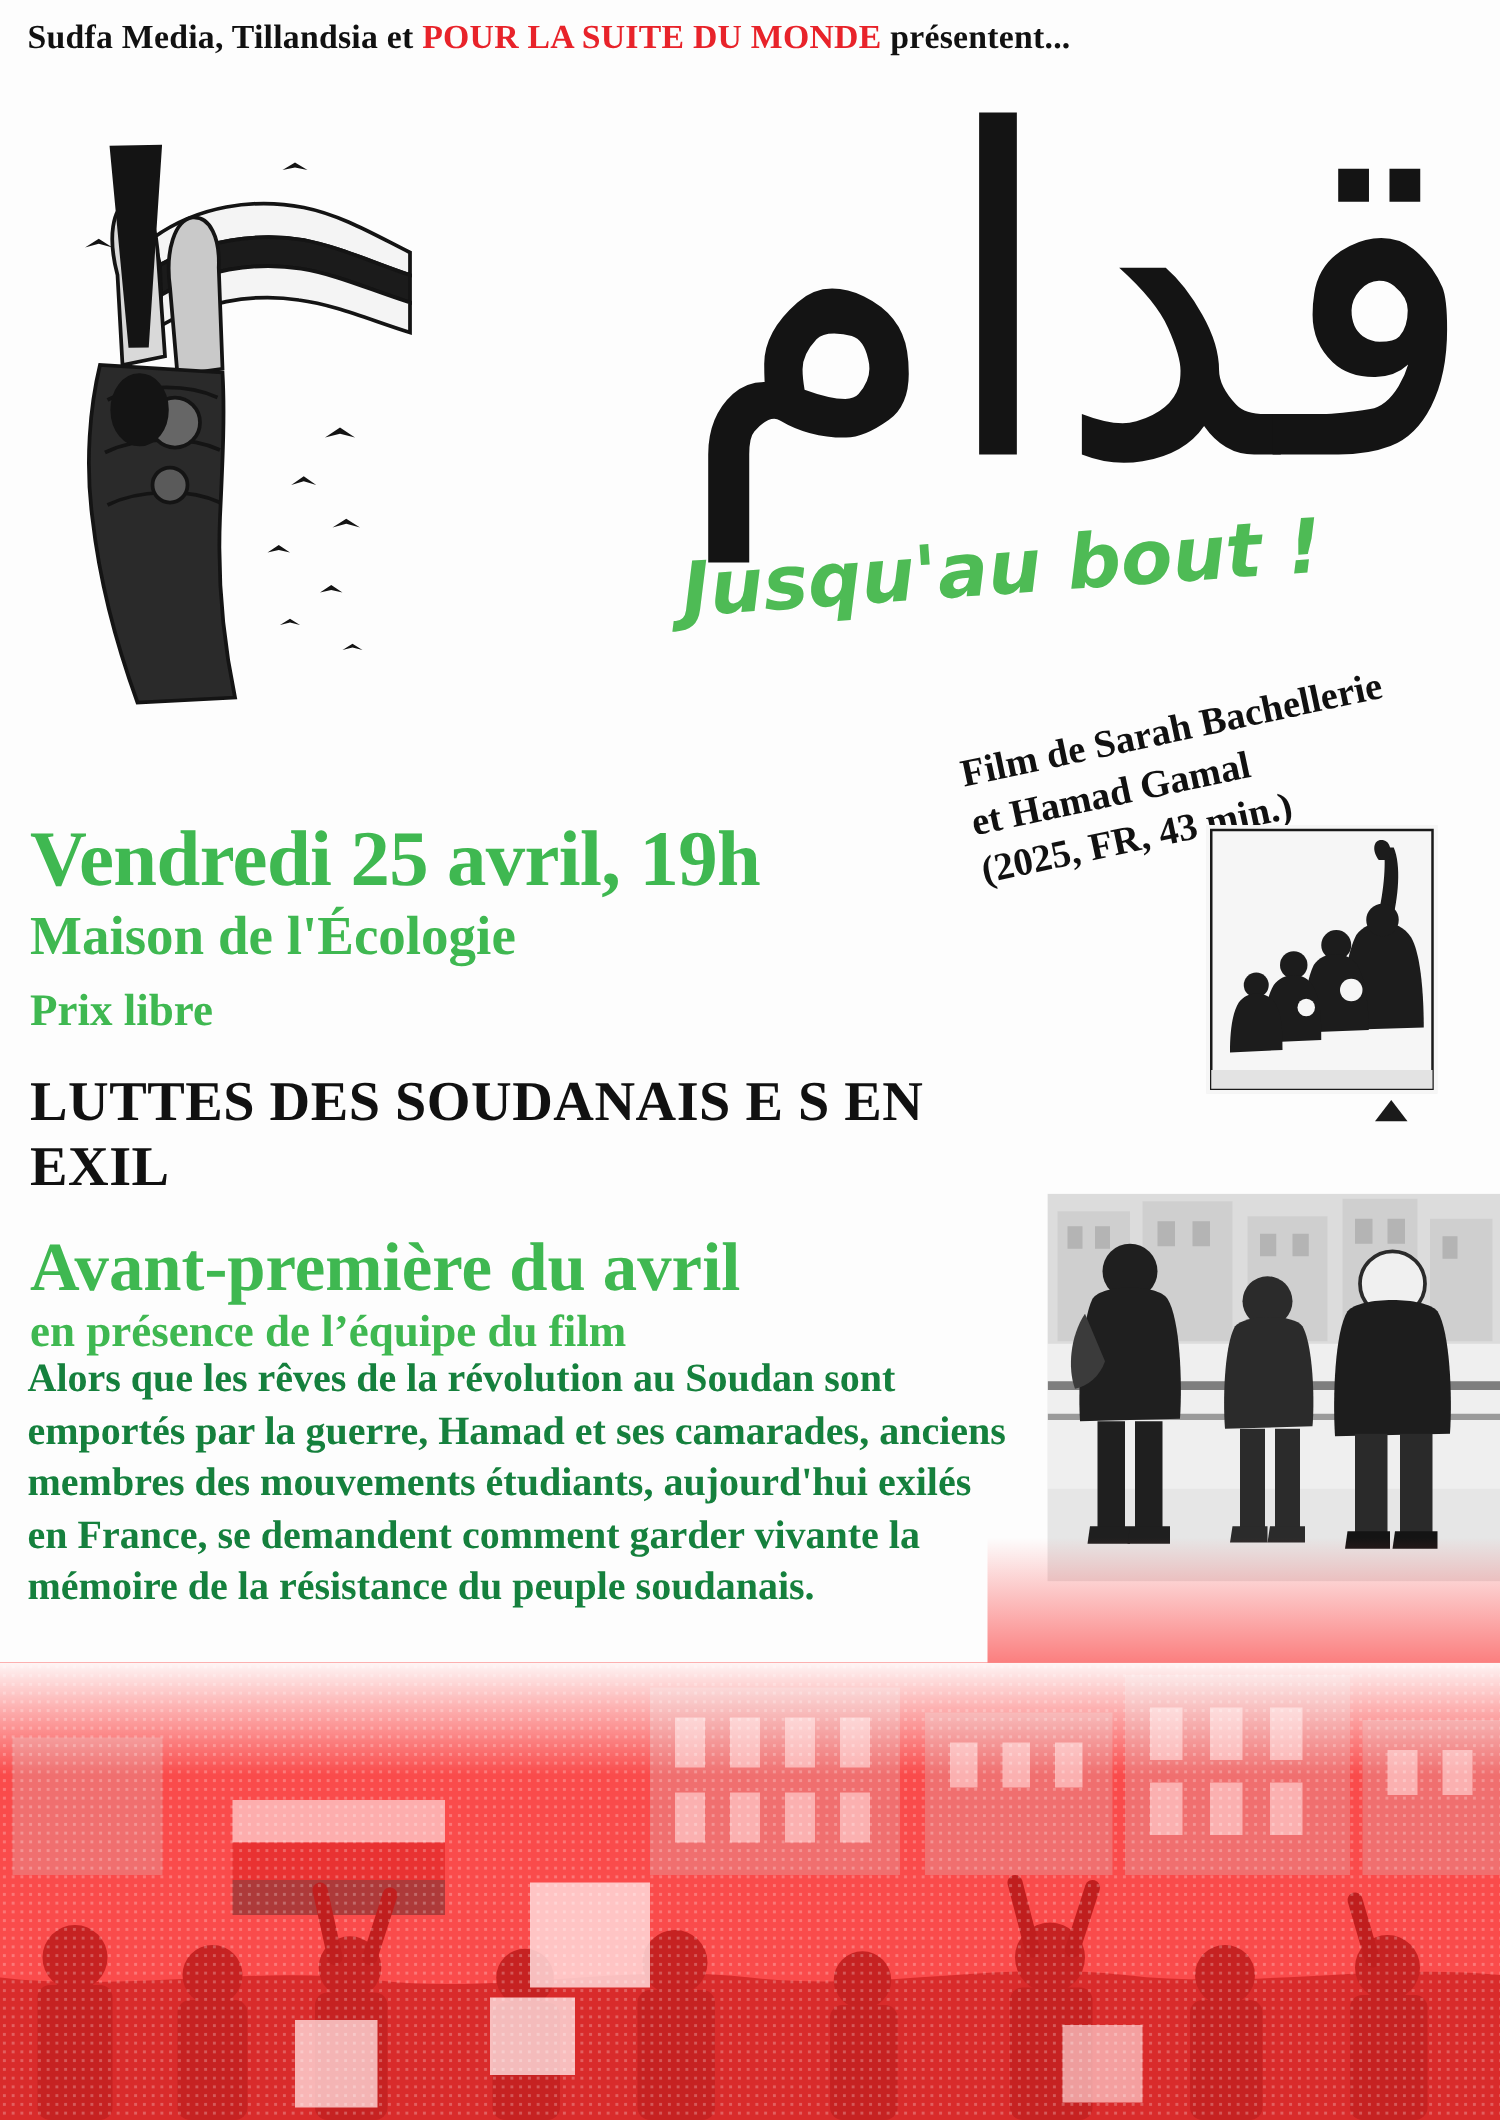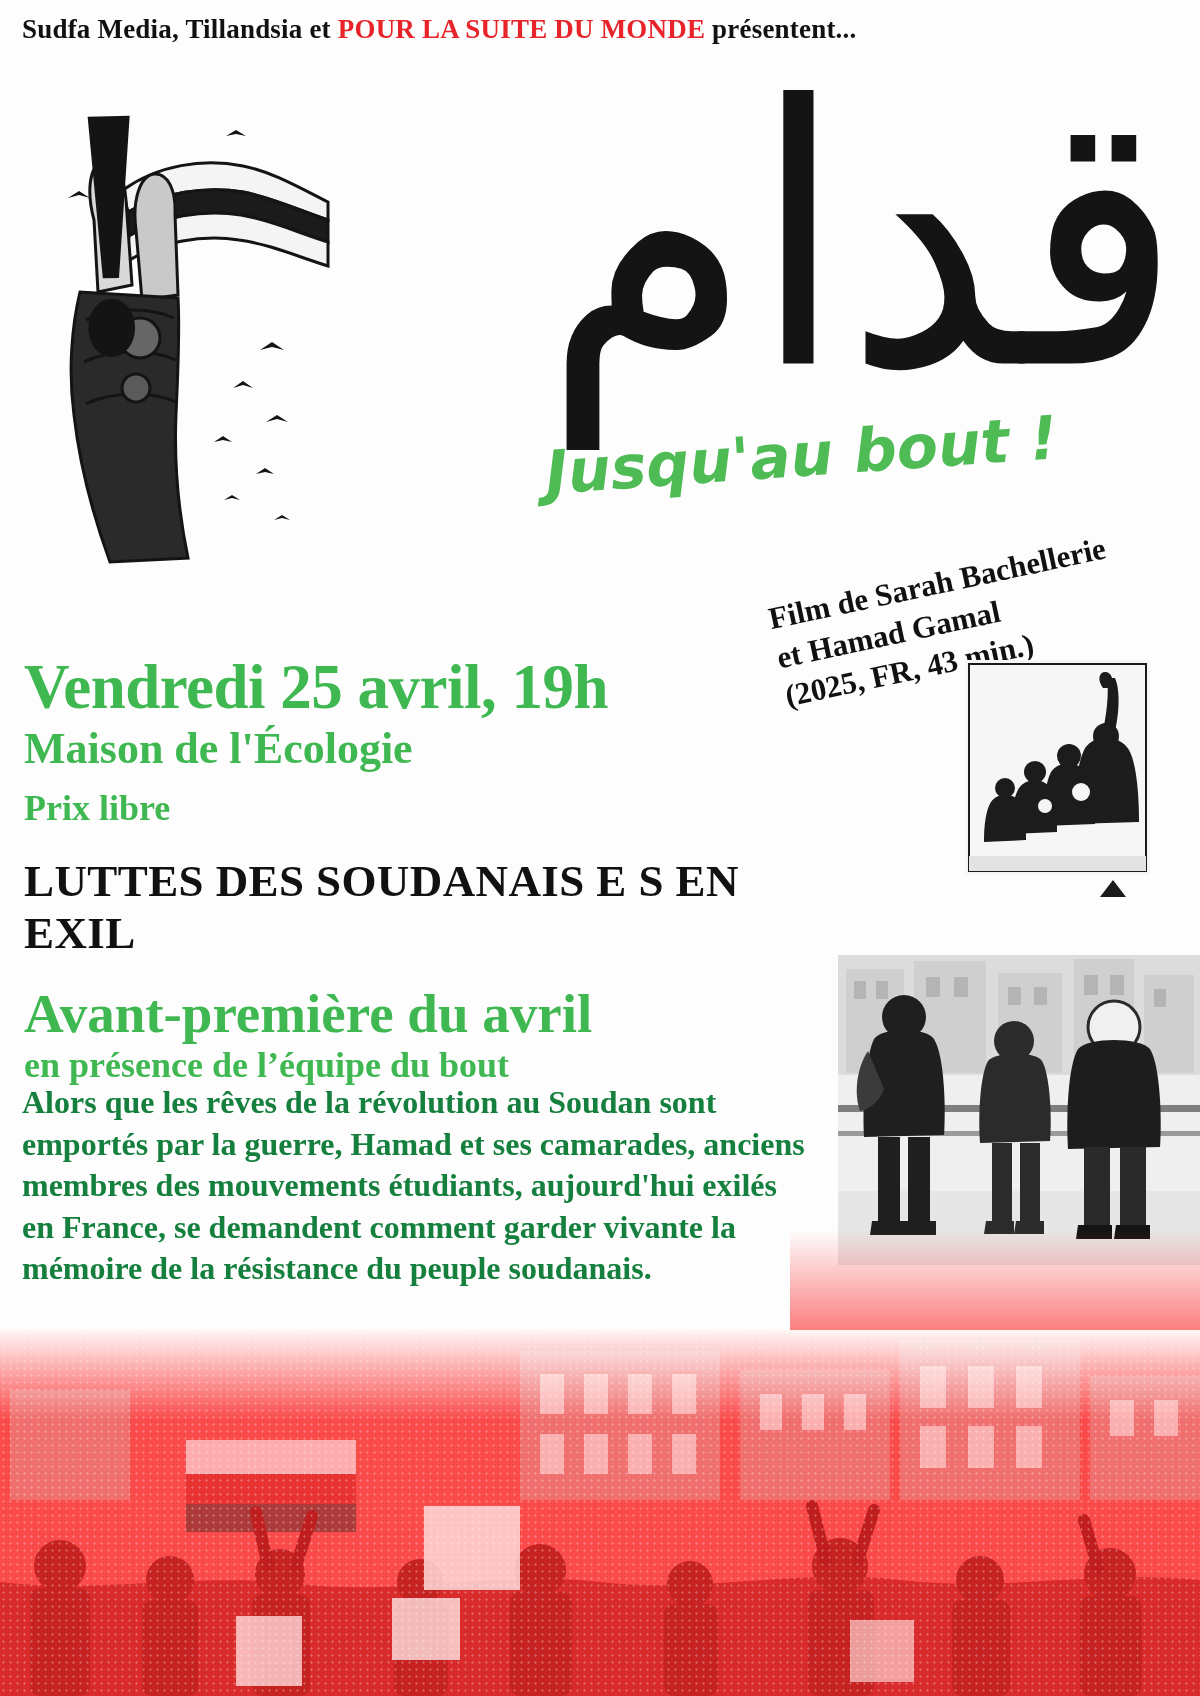--- a/index.html
+++ b/index.html
@@ -289,21 +289,21 @@
   </div>
   <div class="exclam">!</div>
   <div class="jusquau">Jusqu'au bout !</div>
 
   <div class="event-block">
     <div class="ev-date">Vendredi 25 avril, 19h</div>
     <div class="ev-place">Maison de l'Écologie</div>
     <div class="ev-price">Prix libre</div>
     <div class="ev-theme">LUTTES DES SOUDANAIS E S EN EXIL</div>
     <div class="ev-premiere">Avant-première du avril</div>
-    <div class="ev-presence">en présence de l’équipe du bout</div>
+    <div class="ev-presence">en présence de l’équipe du film</div>
   </div>
 
   <div class="credits">
     <div>Film de Sarah Bachellerie</div>
     <div>et Hamad Gamal</div>
     <div>(2025, FR, 43 min.)</div>
   </div>
 
   <div class="photo-crowd-small">
     <svg width="185" height="215" viewBox="0 0 185 215" xmlns="http://www.w3.org/2000/svg">

